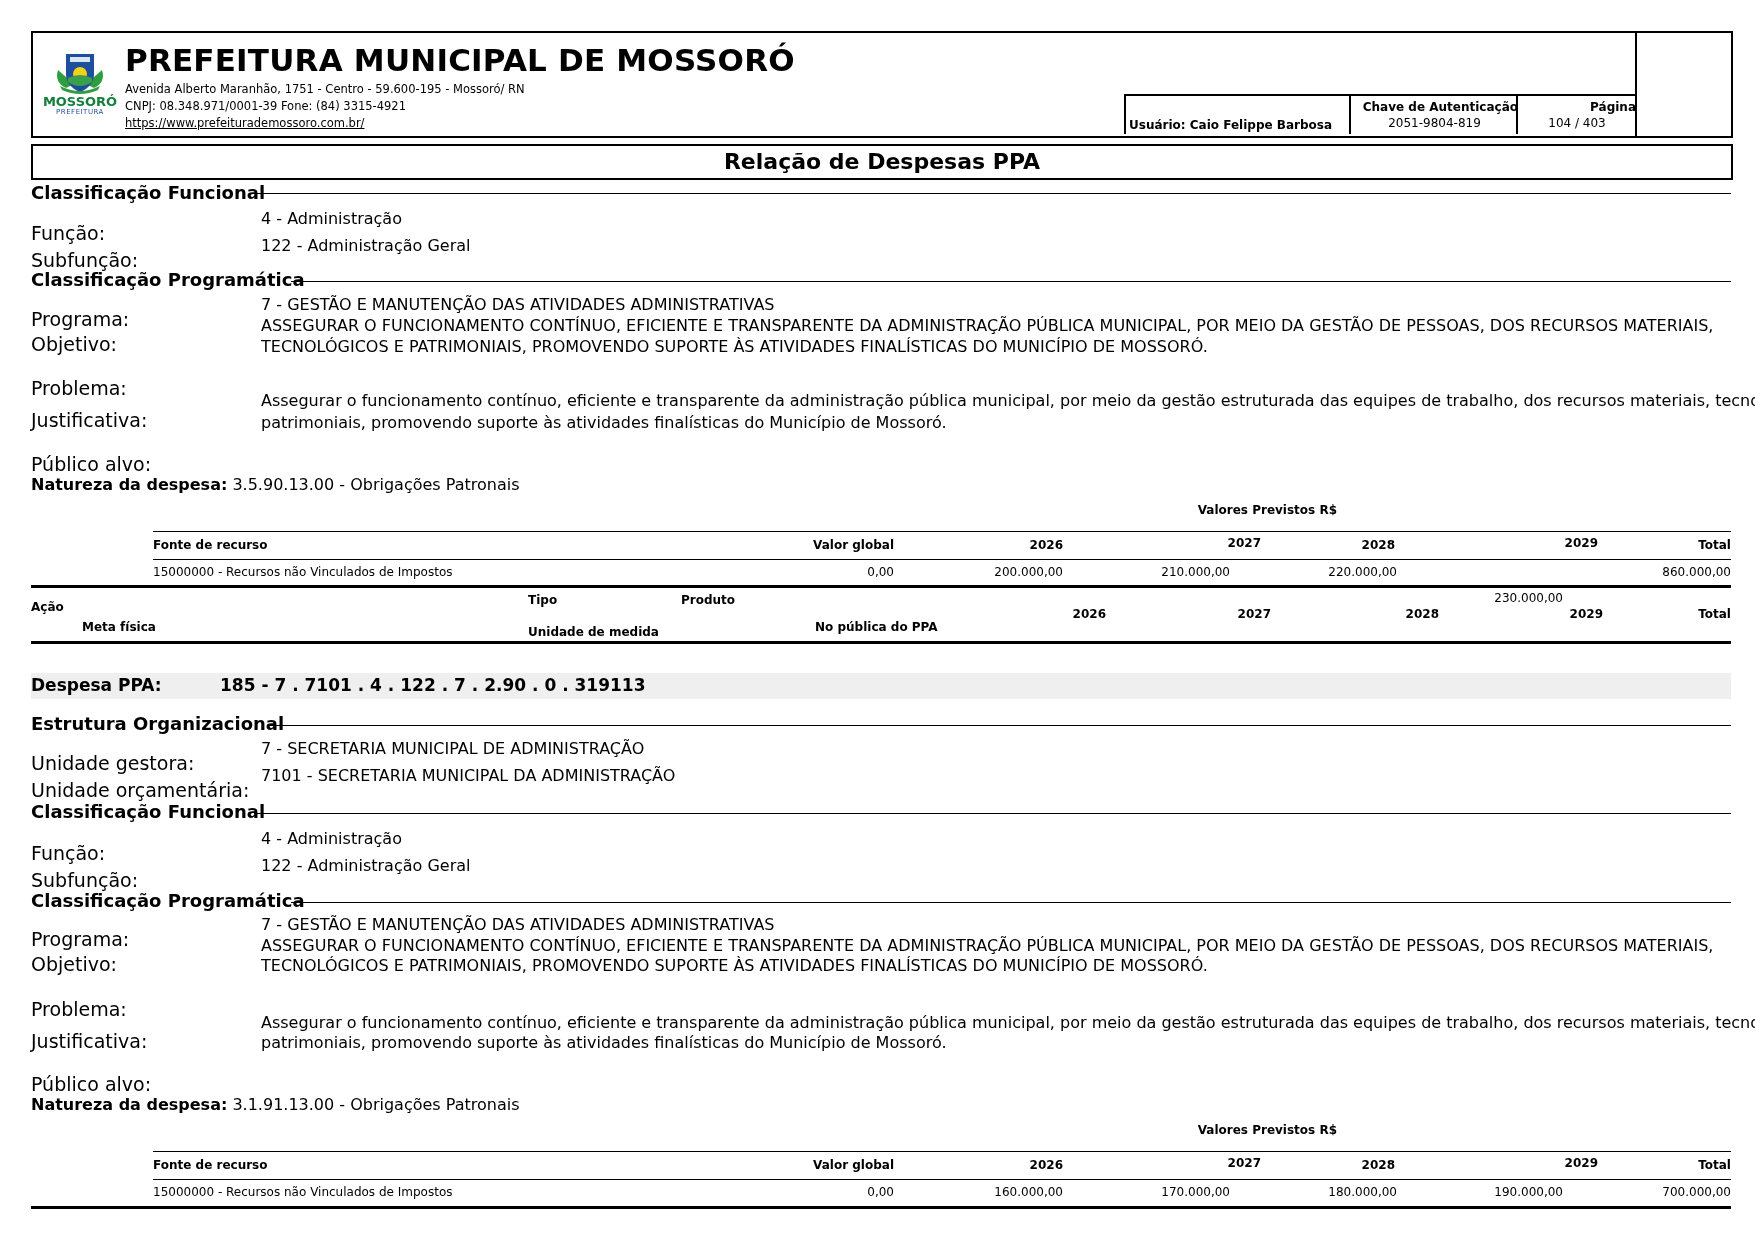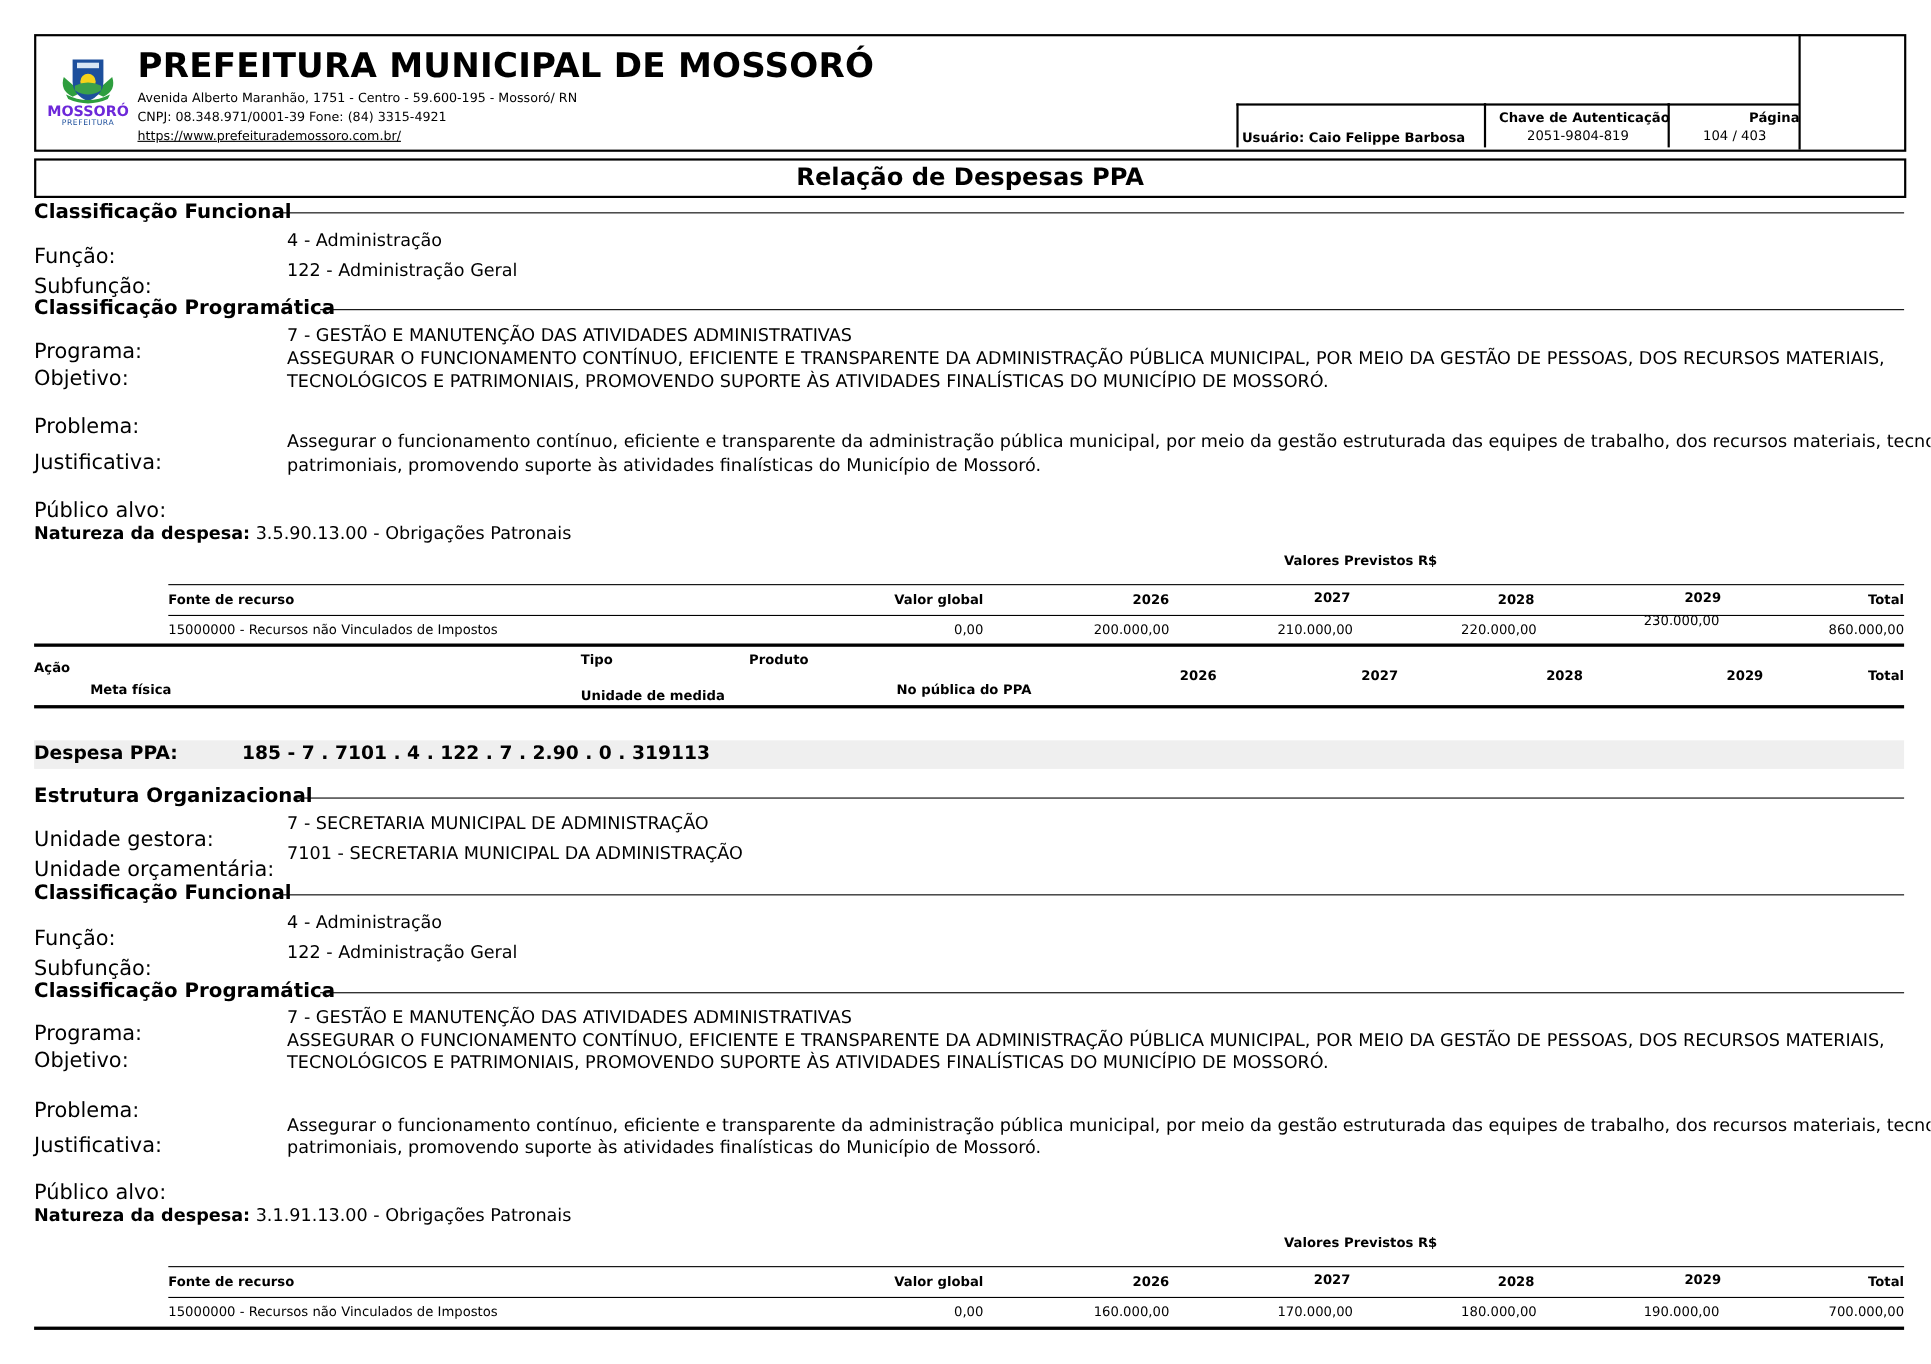--- a/index.html
+++ b/index.html
@@ -14,21 +14,21 @@
   .org-name { font-size:31px; font-weight:bold; letter-spacing:0.2px; }
   .org-line { font-size:11.5px; }
   .title-box { position:absolute; left:31px; top:144px; width:1698px; height:32px; border:2px solid #000; text-align:center; font-size:22px; font-weight:bold; line-height:32px; }
   .sec-title { font-size:18px; font-weight:bold; }
   .sec-line { position:absolute; height:1px; background:#000; right:24px; }
   .lbl { font-size:19px;margin-top:13px; }
   .val { font-size:16px; }
   .small { font-size:12px; }
   .smallb { font-size:12px; font-weight:bold; }
   .r { text-align:right; }
-  .c { text-align:center; }
+  .c { text-align:right; }
   .line1 { position:absolute; height:1px; background:#000; }
   .line2 { position:absolute; height:3px; background:#000; }
   .despesa-bar { position:absolute; left:31px; top:673px; width:1700px; height:26px; background:#efefef; }
 </style>
 </head>
 <body>
 
 <div class="hdr-box"></div>
 <div class="hdr-div"></div>
 
@@ -36,21 +36,21 @@
   <svg width="56" height="48" viewBox="0 0 56 48">
     <path d="M6 22 Q2 34 14 40 L22 36 Z" fill="#2e9e3e"></path>
     <path d="M50 22 Q54 34 42 40 L34 36 Z" fill="#2e9e3e"></path>
     <path d="M14 6 L42 6 L42 26 Q42 38 28 44 Q14 38 14 26 Z" fill="#1d4f9c"></path>
     <rect x="18" y="9" width="20" height="5" fill="#d8e6f5"></rect>
     <circle cx="28" cy="26" r="7" fill="#f5d21a"></circle>
     <path d="M16 30 Q28 24 40 30 L40 34 Q28 42 16 34 Z" fill="#3aa04a"></path>
     <path d="M8 38 Q28 48 48 38 L46 42 Q28 50 10 42 Z" fill="#2e9e3e"></path>
   </svg>
 </div>
-<div class="abs" style="left:40px;top:94px;width:80px;text-align:center;font-size:13px;font-weight:bold;color:#6d28d9;">MOSSORÓ</div>
+<div class="abs" style="left:40px;top:94px;width:80px;text-align:center;font-size:13px;font-weight:bold;color:#15803d;">MOSSORÓ</div>
 <div class="abs" style="left:40px;top:108px;width:80px;text-align:center;font-size:7px;color:#1d4f9c;letter-spacing:0.5px;">PREFEITURA</div>
 
 <div class="abs org-name" style="left:125px;top:42px;">PREFEITURA MUNICIPAL DE MOSSORÓ</div>
 <div class="abs org-line" style="left:125px;top:82px;">Avenida Alberto Maranhão, 1751 - Centro - 59.600-195 - Mossoró/ RN</div>
 <div class="abs org-line" style="left:125px;top:99px;">CNPJ: 08.348.971/0001-39 Fone: (84) 3315-4921</div>
 <div class="abs org-line" style="left:125px;top:116px;text-decoration:underline;">https://www.prefeiturademossoro.com.br/</div>
 
 <div class="subbox" style="left:1124px;width:227px;">
   <div style="font-size:12px;font-weight:bold;margin-top:22px;margin-left:3px;">Usuário: Caio Felippe Barbosa</div>
 </div>
@@ -101,21 +101,21 @@
   <div class="abs smallb r" style="left:1295px;width:100px;top:538px;">2028</div>
   <div class="abs smallb c" style="left:1498px;width:100px;top:536px;">2029</div>
   <div class="abs smallb r" style="left:1631px;width:100px;top:538px;">Total</div>
   <div class="line1" style="left:153px;width:1578px;top:559px;"></div>
   <div>
     <div class="abs small" style="left:153px;top:565px;">15000000 - Recursos não Vinculados de Impostos</div>
     <div class="abs small r" style="left:794px;width:100px;top:565px;">0,00</div>
     <div class="abs small r" style="left:963px;width:100px;top:565px;">200.000,00</div>
     <div class="abs small r" style="left:1130px;width:100px;top:565px;">210.000,00</div>
     <div class="abs small r" style="left:1297px;width:100px;top:565px;">220.000,00</div>
-    <div class="abs small r" style="left:1463px;width:100px;top:557px;">230.000,00</div>
+    <div class="abs small r" style="left:1463px;width:100px;top:591px;">230.000,00</div>
     <div class="abs small r" style="left:1631px;width:100px;top:565px;">860.000,00</div>
   </div>
 </div>
 <div class="line2" style="left:31px;width:1700px;top:585px;"></div>
 
 <div>
   <div class="abs smallb" style="left:31px;top:600px;">Ação</div>
   <div class="abs smallb" style="left:82px;top:620px;">Meta física</div>
   <div class="abs smallb" style="left:528px;top:593px;">Tipo</div>
   <div class="abs smallb" style="left:528px;top:625px;">Unidade de medida</div>

